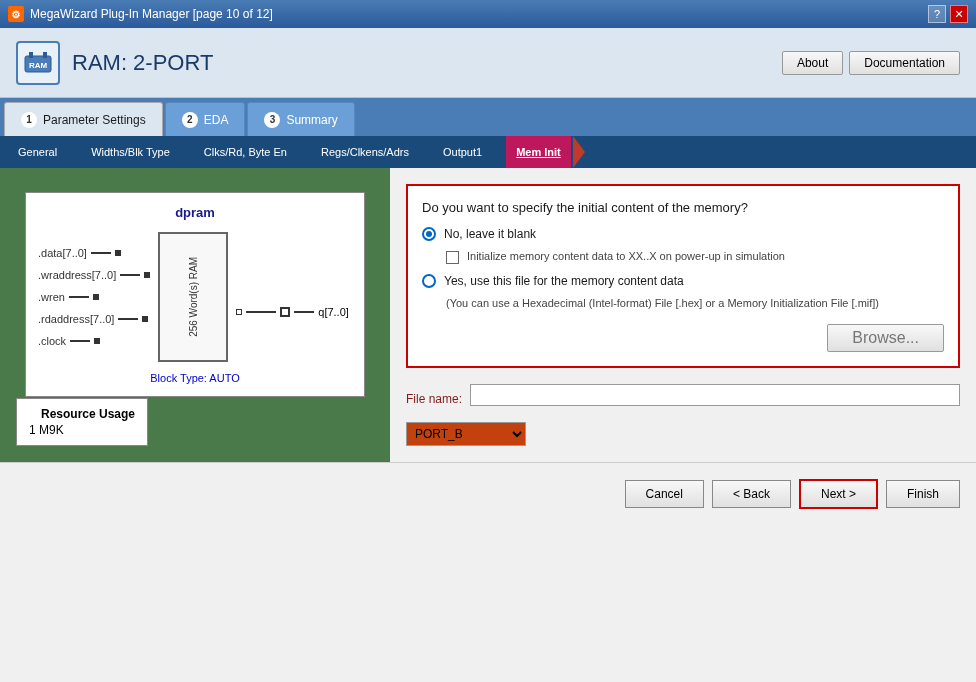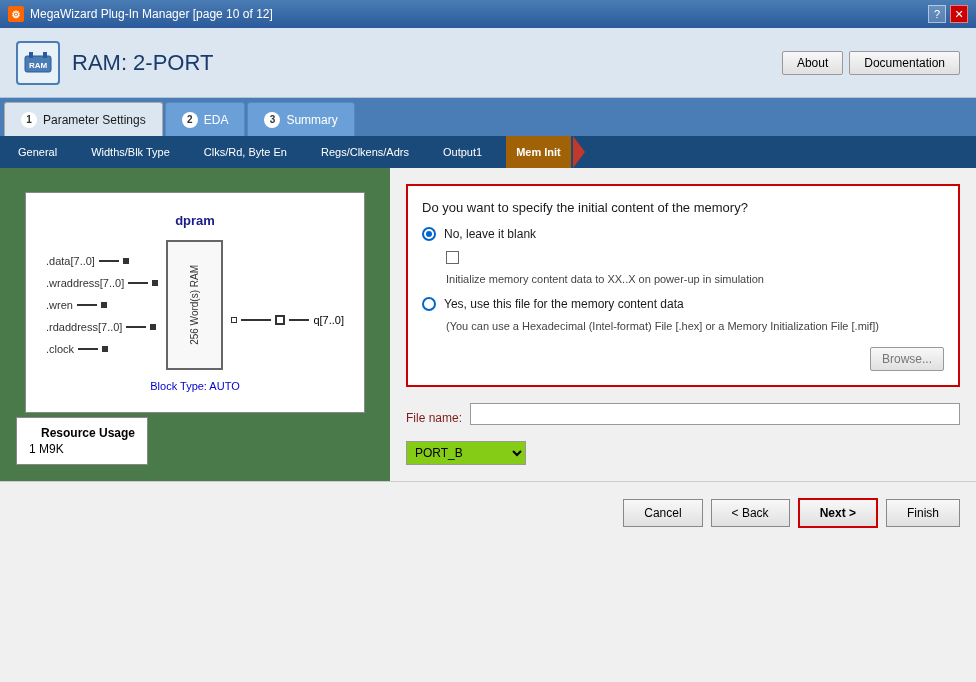--- a/index.html
+++ b/index.html
@@ -150,22 +150,23 @@
       align-items: center;
       color: white;
       font-size: 11px;
       padding: 0 10px;
       height: 100%;
       position: relative;
       cursor: pointer;
       white-space: nowrap;
     }
     .nav-item.active {
-      background: #a16207;
+      background: #be185d;
       font-weight: bold;
+      text-decoration: underline;
     }
     .nav-arrow {
       width: 0;
       height: 0;
       border-top: 16px solid transparent;
       border-bottom: 16px solid transparent;
       border-left: 12px solid #1a4a7a;
       margin-left: 2px;
       z-index: 1;
     }
@@ -178,21 +179,21 @@
       padding: 16px;
       position: relative;
       display: flex;
       flex-direction: column;
       align-items: center;
     }
     .diagram-box {
       background: white;
       border: 1px solid #888;
       width: 340px;
-      padding: 20px;
+      padding: 12px;
       position: relative;
       margin-top: 8px;
     }
     .diagram-title {
       text-align: center;
       color: #1a1a8a;
       font-size: 13px;
       font-weight: bold;
       margin-bottom: 12px;
     }
@@ -284,21 +285,20 @@
       align-items: center;
       gap: 8px;
       margin-bottom: 8px;
     }
     .option-indent {
       display: flex;
       align-items: flex-start;
       gap: 8px;
       margin-left: 24px;
       margin-bottom: 10px;
-      flex-direction: column;
     }
     .sub-checkbox {
       width: 13px;
       height: 13px;
       border: 1px solid #666;
       background: white;
       margin-top: 2px;
       flex-shrink: 0;
     }
     .radio-btn {
@@ -323,24 +323,24 @@
       font-size: 12px;
       color: #1a1a1a;
     }
     .option-sublabel {
       font-size: 11px;
       color: #444;
       line-height: 1.4;
     }
     .browse-btn {
       align-self: flex-end;
-      padding: 4px 11px;
+      padding: 4px 24px;
       background: linear-gradient(to bottom, #f8f8f8, #e0e0e0);
       border: 1px solid #999;
-      font-size: 12px;
+      font-size: 16px;
       cursor: pointer;
       color: #777;
       border-radius: 2px;
       margin-top: 6px;
     }
     .file-section {
       display: flex;
       align-items: center;
       gap: 8px;
       margin-top: 4px;
@@ -366,21 +366,21 @@
     }
     .port-label {
       font-size: 12px;
       color: #333;
       flex: 1;
     }
     .port-select {
       width: 120px;
       height: 24px;
       border: 1px solid #999;
-      background: #84cc16;
+      background: #c2410c;
       font-size: 12px;
       padding: 2px 4px;
     }
     .footer {
       background: #f0f0f0;
       border-top: 1px solid #ccc;
       display: flex;
       align-items: center;
       justify-content: flex-end;
       padding: 8px 16px;
@@ -396,21 +396,21 @@
     }
     .btn-cancel {
       background: linear-gradient(to bottom, #f8f8f8, #e0e0e0);
     }
     .btn-back {
       background: linear-gradient(to bottom, #f8f8f8, #e0e0e0);
     }
     .btn-next {
       background: linear-gradient(to bottom, #f8f8f8, #e0e0e0);
       border: 2px solid #cc0000;
-      font-weight: bold;
+      font-weight: normal;
     }
     .btn-finish {
       background: linear-gradient(to bottom, #f8f8f8, #e0e0e0);
     }
     .content-wrapper {
       display: flex;
       flex: 1;
     }
   </style>
 </head>

